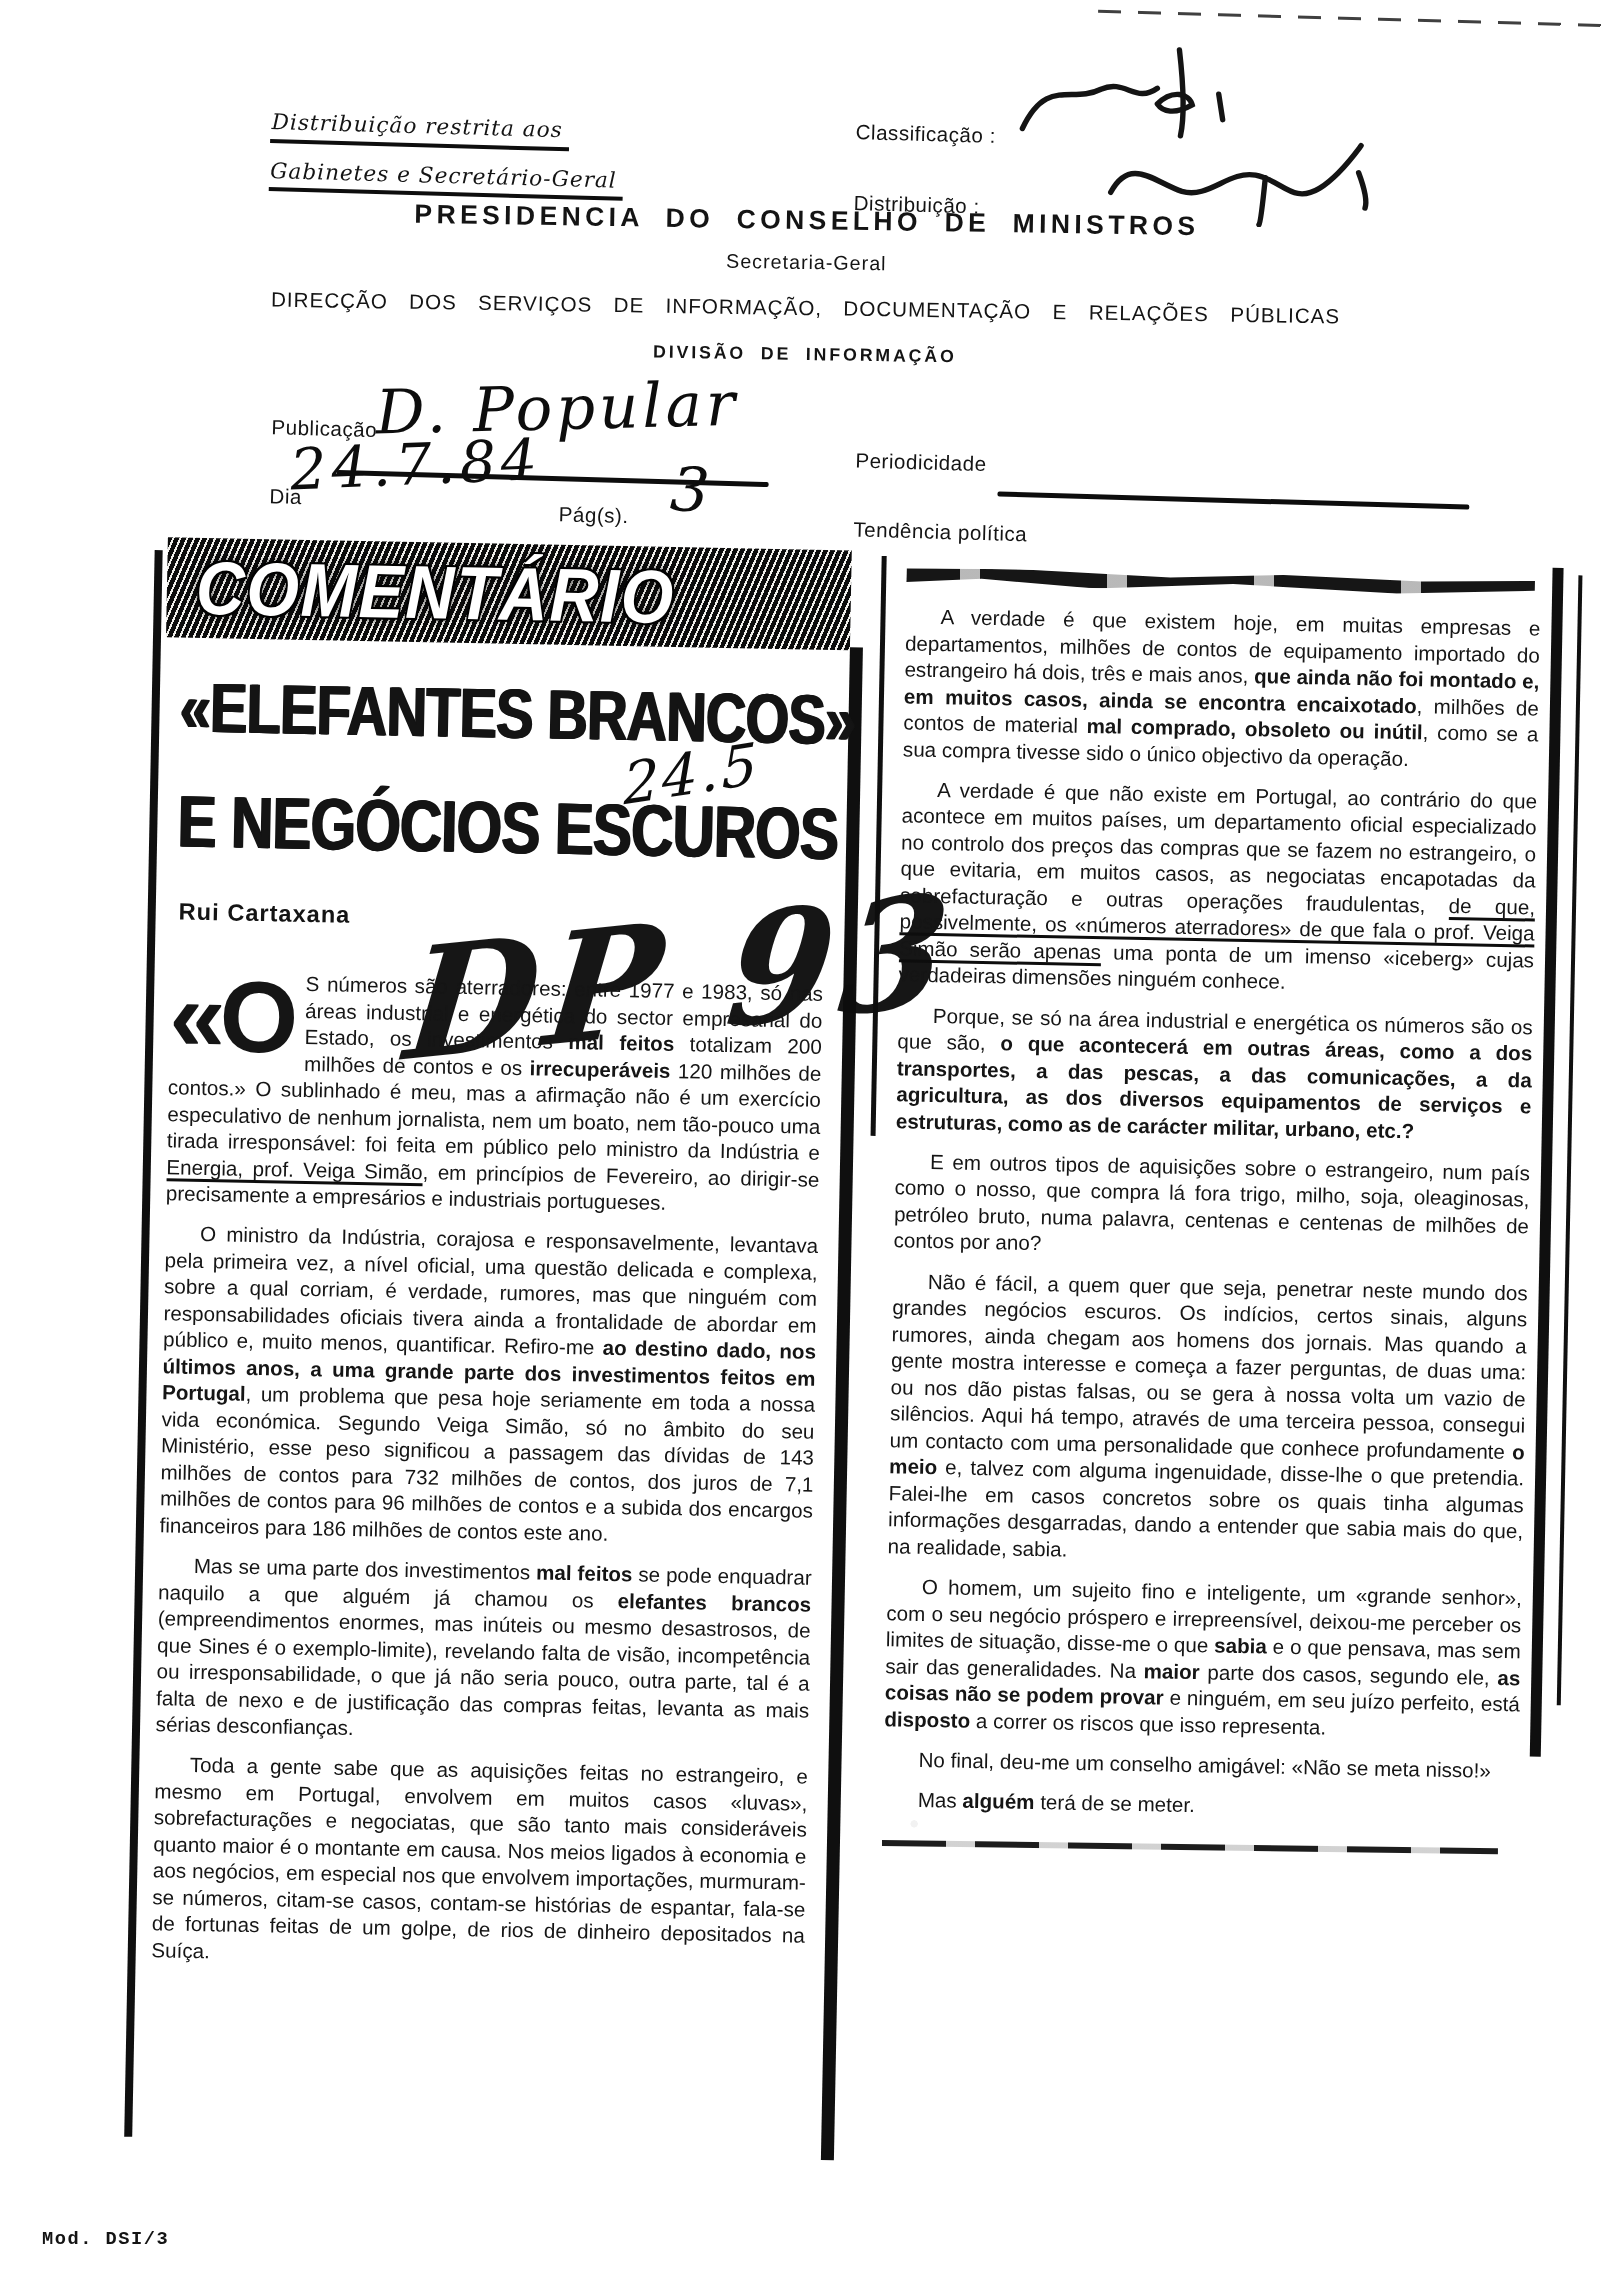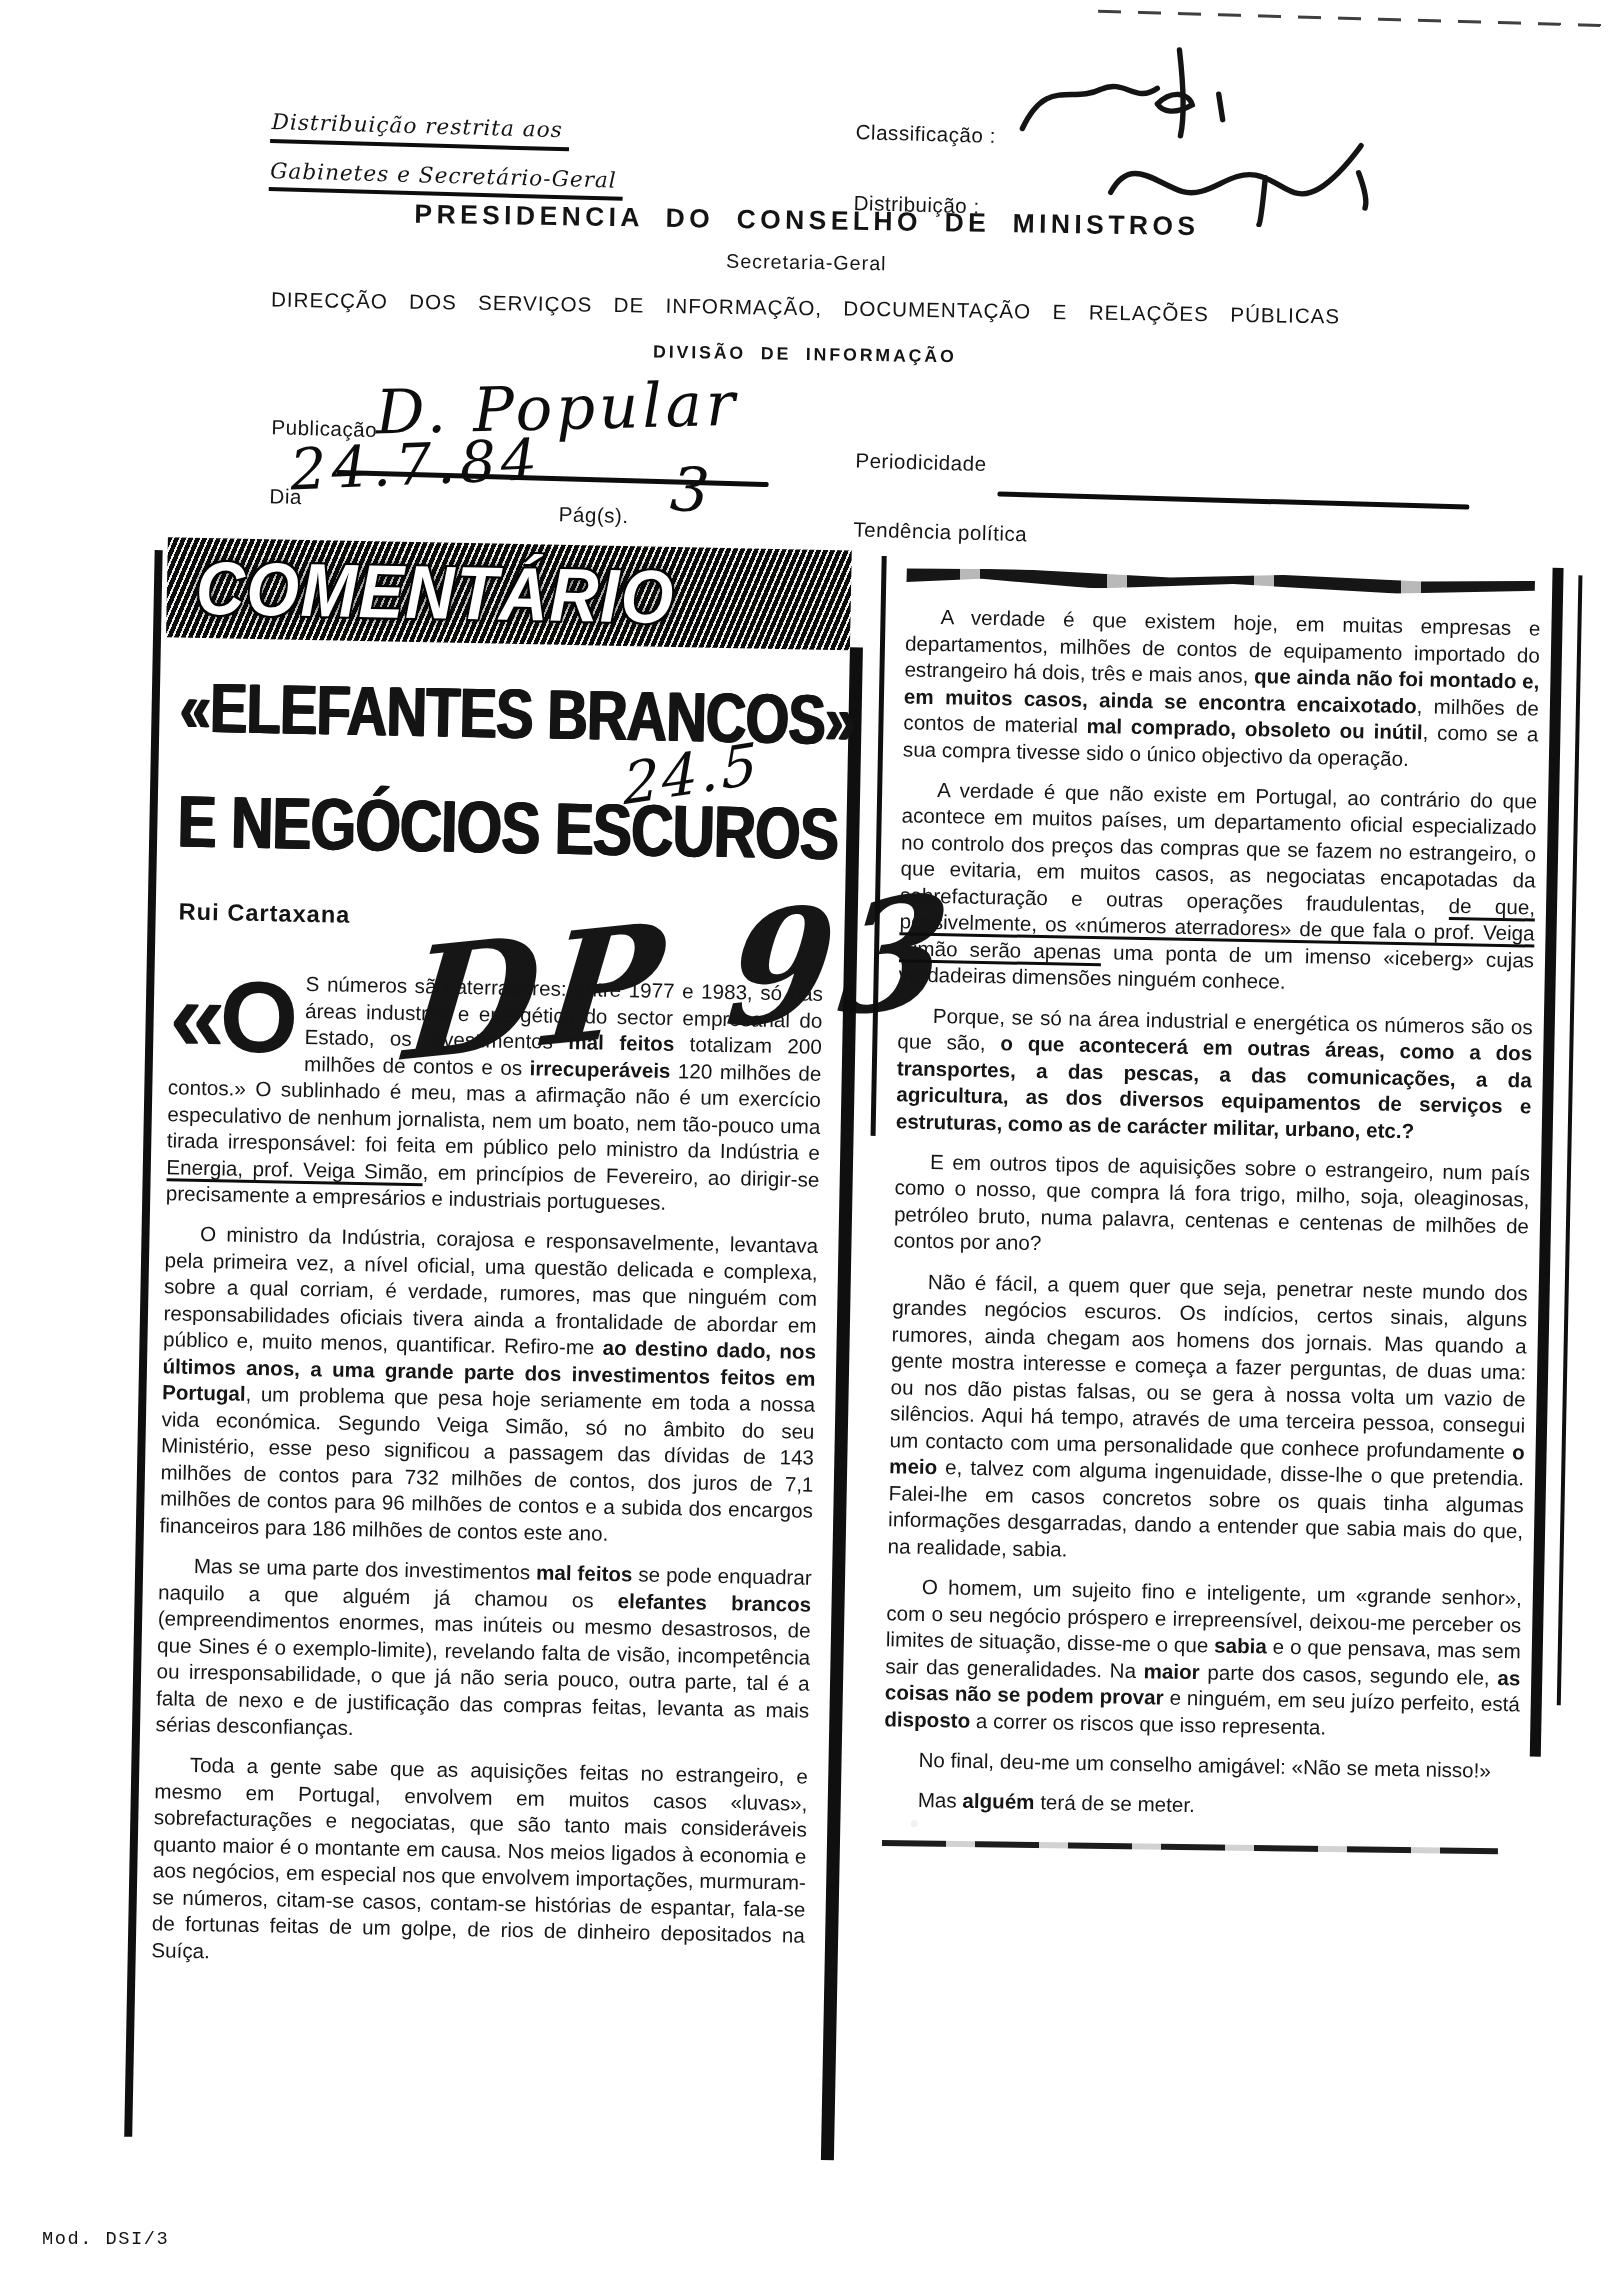--- a/index.html
+++ b/index.html
@@ -34,21 +34,21 @@
   .form .fline { position:absolute; background:#0d0d0d; height:4.9px; border-radius:2px; }
   .hw { font-family:"DejaVu Serif", serif; font-style:italic; color:#0d0d0d; white-space:nowrap; }
   .hw-pub { position:absolute; left:111px; top:-29.5px; font-size:61px; transform:rotate(-3deg); letter-spacing:3.9px; }
   .hw-day { position:absolute; left:27px; top:34px; font-size:57px; transform:rotate(-4deg); letter-spacing:4.9px; }
   .hw-pages { position:absolute; left:408px; top:49px; font-size:61px; transform:rotate(2deg); }
 
   .top-right-line { left:1098px; top:16.7px; width:511px; height:3.4px; transform:rotate(1.6deg);
     background:repeating-linear-gradient(90deg, rgba(30,30,30,.85) 0 22.6px, transparent 22.6px 40px); }
 
   .sheet-label { left:35px; top:2228px; font-family:"Liberation Mono", monospace;
-    font-weight:normal; font-size:18.7px; letter-spacing:1.5px;padding-left:7px; }
+    font-weight:bold; font-size:18.7px; letter-spacing:1.5px;padding-left:7px; }
 
   
   .clipping { left:155px; top:533px; width:1425px; height:1636px;
     transform:rotate(1.1deg); transform-origin:left top;
     background:
       radial-gradient(circle at 18% 32%, rgba(0,0,0,.05) 0 3.9px, transparent 4.4px),
       radial-gradient(circle at 72% 12%, rgba(0,0,0,.06) 0 2.9px, transparent 3.4px),
       radial-gradient(circle at 55% 78%, rgba(0,0,0,.05) 0 3.4px, transparent 3.9px),
       #ffffff; }
 

